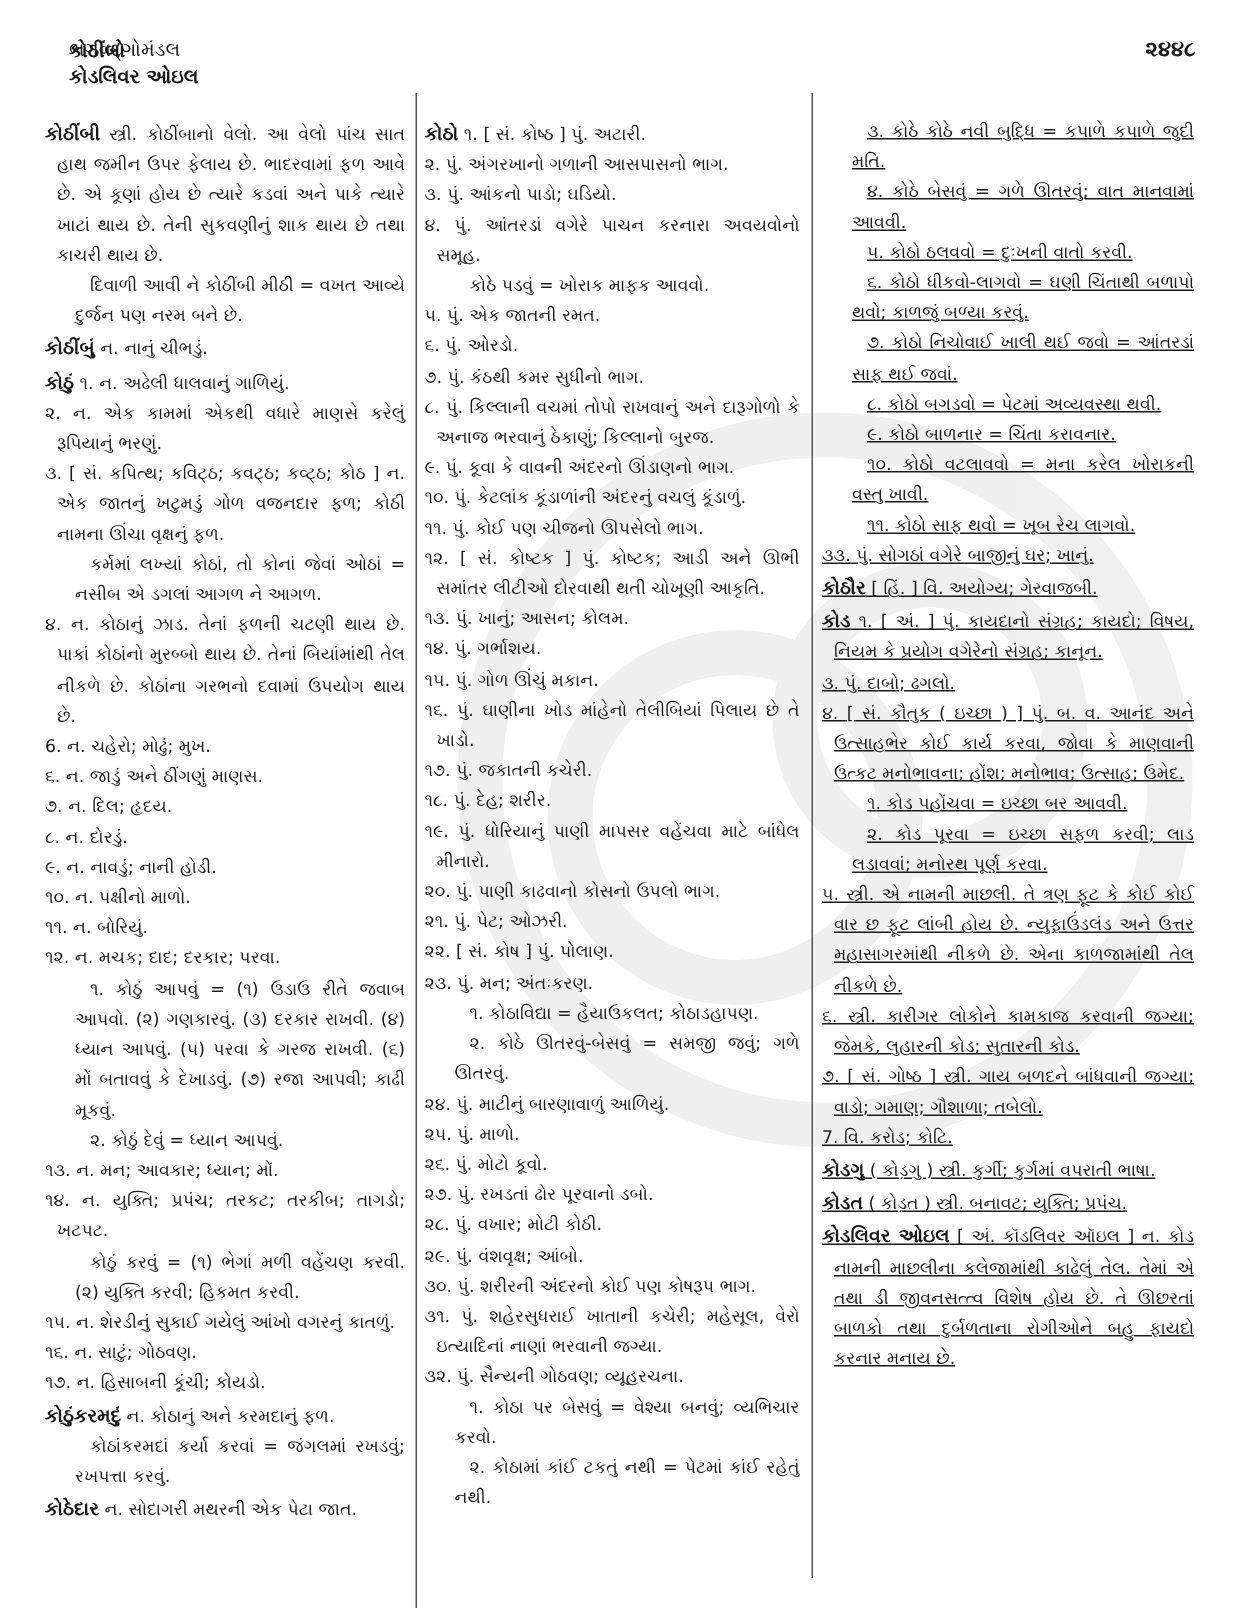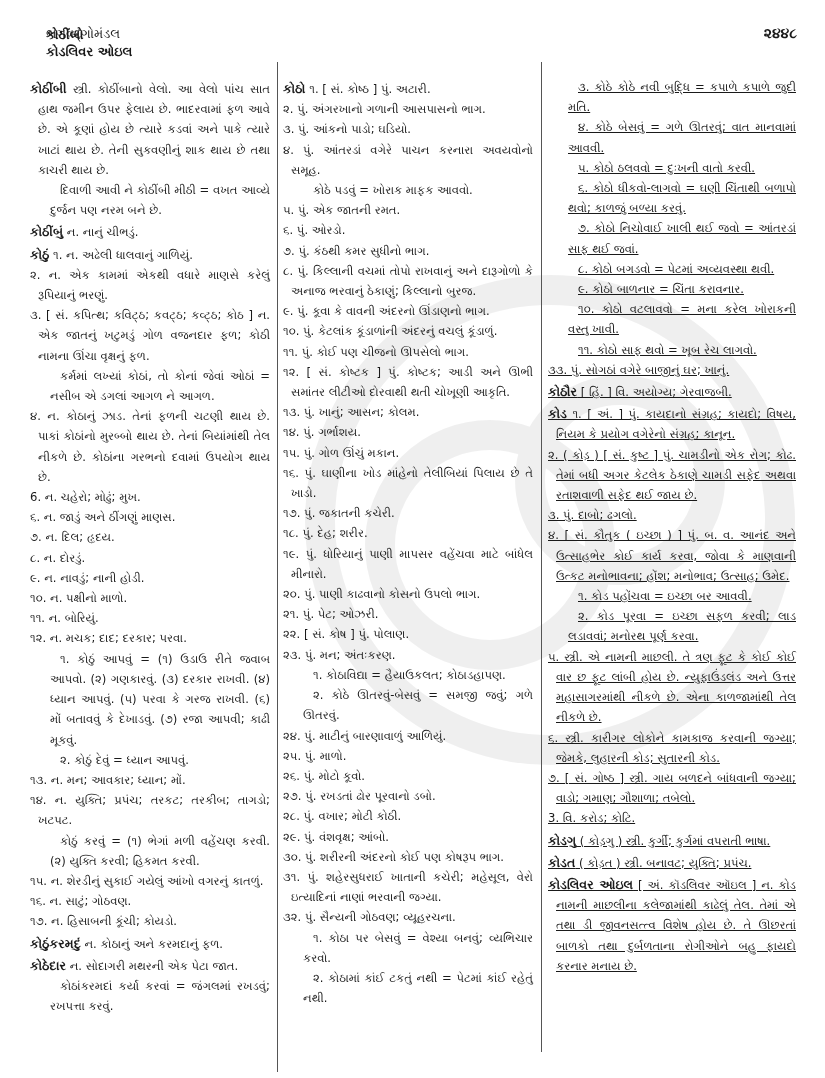--- a/index.html
+++ b/index.html
@@ -75,22 +75,22 @@
     <p class="p sense">૧૨. ન. મચક; દાદ; દરકાર; પરવા.</p>
     <p class="p phrase">૧. કોઠું આપવું = (૧) ઉડાઉ રીતે જવાબ આપવો. (૨) ગણકારવું. (૩) દરકાર રાખવી. (૪) ધ્યાન આપવું. (૫) પરવા કે ગરજ રાખવી. (૬) મોં બતાવવું કે દેખાડવું. (૭) રજા આપવી; કાઢી મૂકવું.</p>
     <p class="p phrase">૨. કોઠું દેવું = ધ્યાન આપવું.</p>
     <p class="p sense">૧૩. ન. મન; આવકાર; ધ્યાન; મોં.</p>
     <p class="p sense">૧૪. ન. યુક્તિ; પ્રપંચ; તરકટ; તરકીબ; તાગડો; ખટપટ.</p>
     <p class="p phrase">કોઠું કરવું = (૧) ભેગાં મળી વહેંચણ કરવી. (૨) યુક્તિ કરવી; હિકમત કરવી.</p>
     <p class="p sense">૧૫. ન. શેરડીનું સુકાઈ ગયેલું આંખો વગરનું કાતળું.</p>
     <p class="p sense">૧૬. ન. સાટું; ગોઠવણ.</p>
     <p class="p sense">૧૭. ન. હિસાબની કૂંચી; કોયડો.</p>
     <p class="p sense entry-gap"><span class="hw">કોઠુંકરમદું</span><span> ન. કોઠાનું અને કરમદાનું ફળ.</span></p>
+    <p class="p phrase">કોઠાંકરમદાં કર્યા કરવાં = જંગલમાં રખડવું; રખપત્તા કરવું.</p>
     <p class="p sense entry-gap"><span class="hw">કોઠેદાર</span><span> ન. સોદાગરી મથરની એક પેટા જાત.</span></p>
-    <p class="p phrase">કોઠાંકરમદાં કર્યા કરવાં = જંગલમાં રખડવું; રખપત્તા કરવું.</p>
   </div>
 <div class="col col2">
     <p class="p sense entry-gap"><span class="hw">કોઠો</span><span> ૧. [ સં. કોષ્ઠ ] પું. અટારી.</span></p>
     <p class="p sense">૨. પું. અંગરખાનો ગળાની આસપાસનો ભાગ.</p>
     <p class="p sense">૩. પું. આંકનો પાડો; ઘડિયો.</p>
     <p class="p sense">૪. પું. આંતરડાં વગેરે પાચન કરનારા અવયવોનો સમૂહ.</p>
     <p class="p phrase">કોઠે પડવું = ખોરાક માફક આવવો.</p>
     <p class="p sense">૫. પું. એક જાતની રમત.</p>
     <p class="p sense">૬. પું. ઓરડો.</p>
     <p class="p sense">૭. પું. કંઠથી કમર સુધીનો ભાગ.</p>
@@ -130,25 +130,24 @@
     <p class="p phrase">૫. કોઠો ઠલવવો = દુઃખની વાતો કરવી.</p>
     <p class="p phrase">૬. કોઠો ધીકવો-લાગવો = ઘણી ચિંતાથી બળાપો થવો; કાળજું બળ્યા કરવું.</p>
     <p class="p phrase">૭. કોઠો નિચોવાઈ ખાલી થઈ જવો = આંતરડાં સાફ થઈ જવાં.</p>
     <p class="p phrase">૮. કોઠો બગડવો = પેટમાં અવ્યવસ્થા થવી.</p>
     <p class="p phrase">૯. કોઠો બાળનાર = ચિંતા કરાવનાર.</p>
     <p class="p phrase">૧૦. કોઠો વટલાવવો = મના કરેલ ખોરાકની વસ્તુ ખાવી.</p>
     <p class="p phrase">૧૧. કોઠો સાફ થવો = ખૂબ રેચ લાગવો.</p>
     <p class="p sense">૩૩. પું. સોગઠાં વગેરે બાજીનું ઘર; ખાનું.</p>
     <p class="p sense entry-gap"><span class="hw">કોઠૌર</span><span> [ હિં. ] વિ. અયોગ્ય; ગેરવાજબી.</span></p>
     <p class="p sense entry-gap"><span class="hw">કોડ</span><span> ૧. [ અં. ] પું. કાયદાનો સંગ્રહ; કાયદો; વિષય, નિયમ કે પ્રયોગ વગેરેનો સંગ્રહ; કાનૂન.</span></p>
-    <p class="p sense">૨. ( કોડ઼ ) [ સં. કુષ્ટ ] પું. ચામડીનો એક રોગ; કોઢ. તેમાં બધી અગર કેટલેક ઠેકાણે ચામડી સફેદ અથવા રતાશવાળી સફેદ થઈ જાય છે.</p>
     <p class="p sense">૩. પું. દાબો; ઢગલો.</p>
     <p class="p sense">૪. [ સં. કૌતુક ( ઇચ્છા ) ] પું. બ. વ. આનંદ અને ઉત્સાહભેર કોઈ કાર્ય કરવા, જોવા કે માણવાની ઉત્કટ મનોભાવના; હોંશ; મનોભાવ; ઉત્સાહ; ઉમેદ.</p>
     <p class="p phrase">૧. કોડ પહોંચવા = ઇચ્છા બર આવવી.</p>
     <p class="p phrase">૨. કોડ પૂરવા = ઇચ્છા સફળ કરવી; લાડ લડાવવાં; મનોરથ પૂર્ણ કરવા.</p>
     <p class="p sense">૫. સ્ત્રી. એ નામની માછલી. તે ત્રણ ફૂટ કે કોઈ કોઈ વાર છ ફૂટ લાંબી હોય છે. ન્યુફાઉંડલંડ અને ઉત્તર મહાસાગરમાંથી નીકળે છે. એના કાળજામાંથી તેલ નીકળે છે.</p>
     <p class="p sense">૬. સ્ત્રી. કારીગર લોકોને કામકાજ કરવાની જગ્યા; જેમકે, લુહારની કોડ; સુતારની કોડ.</p>
     <p class="p sense">૭. [ સં. ગોષ્ઠ ] સ્ત્રી. ગાય બળદને બાંધવાની જગ્યા; વાડો; ગમાણ; ગૌશાળા; તબેલો.</p>
-    <p class="p sense">3. વિ. કરોડ; કોટિ.</p>
+    <p class="p sense">7. વિ. કરોડ; કોટિ.</p>
     <p class="p sense entry-gap"><span class="hw">કોડગુ</span><span> ( કોડ઼ગુ ) સ્ત્રી. કુર્ગી; કુર્ગમાં વપરાતી ભાષા.</span></p>
     <p class="p sense entry-gap"><span class="hw">કોડત</span><span> ( કોડ઼ત ) સ્ત્રી. બનાવટ; યુક્તિ; પ્રપંચ.</span></p>
     <p class="p sense entry-gap"><span class="hw">કોડલિવર ઓઇલ</span><span> [ અં. કૉડલિવર ઑઇલ ] ન. કોડ નામની માછલીના કલેજામાંથી કાઢેલું તેલ. તેમાં એ તથા ડી જીવનસત્ત્વ વિશેષ હોય છે. તે ઊછરતાં બાળકો તથા દુર્બળતાના રોગીઓને બહુ ફાયદો કરનાર મનાય છે.</span></p>
   </div>
 
 </body></html>

